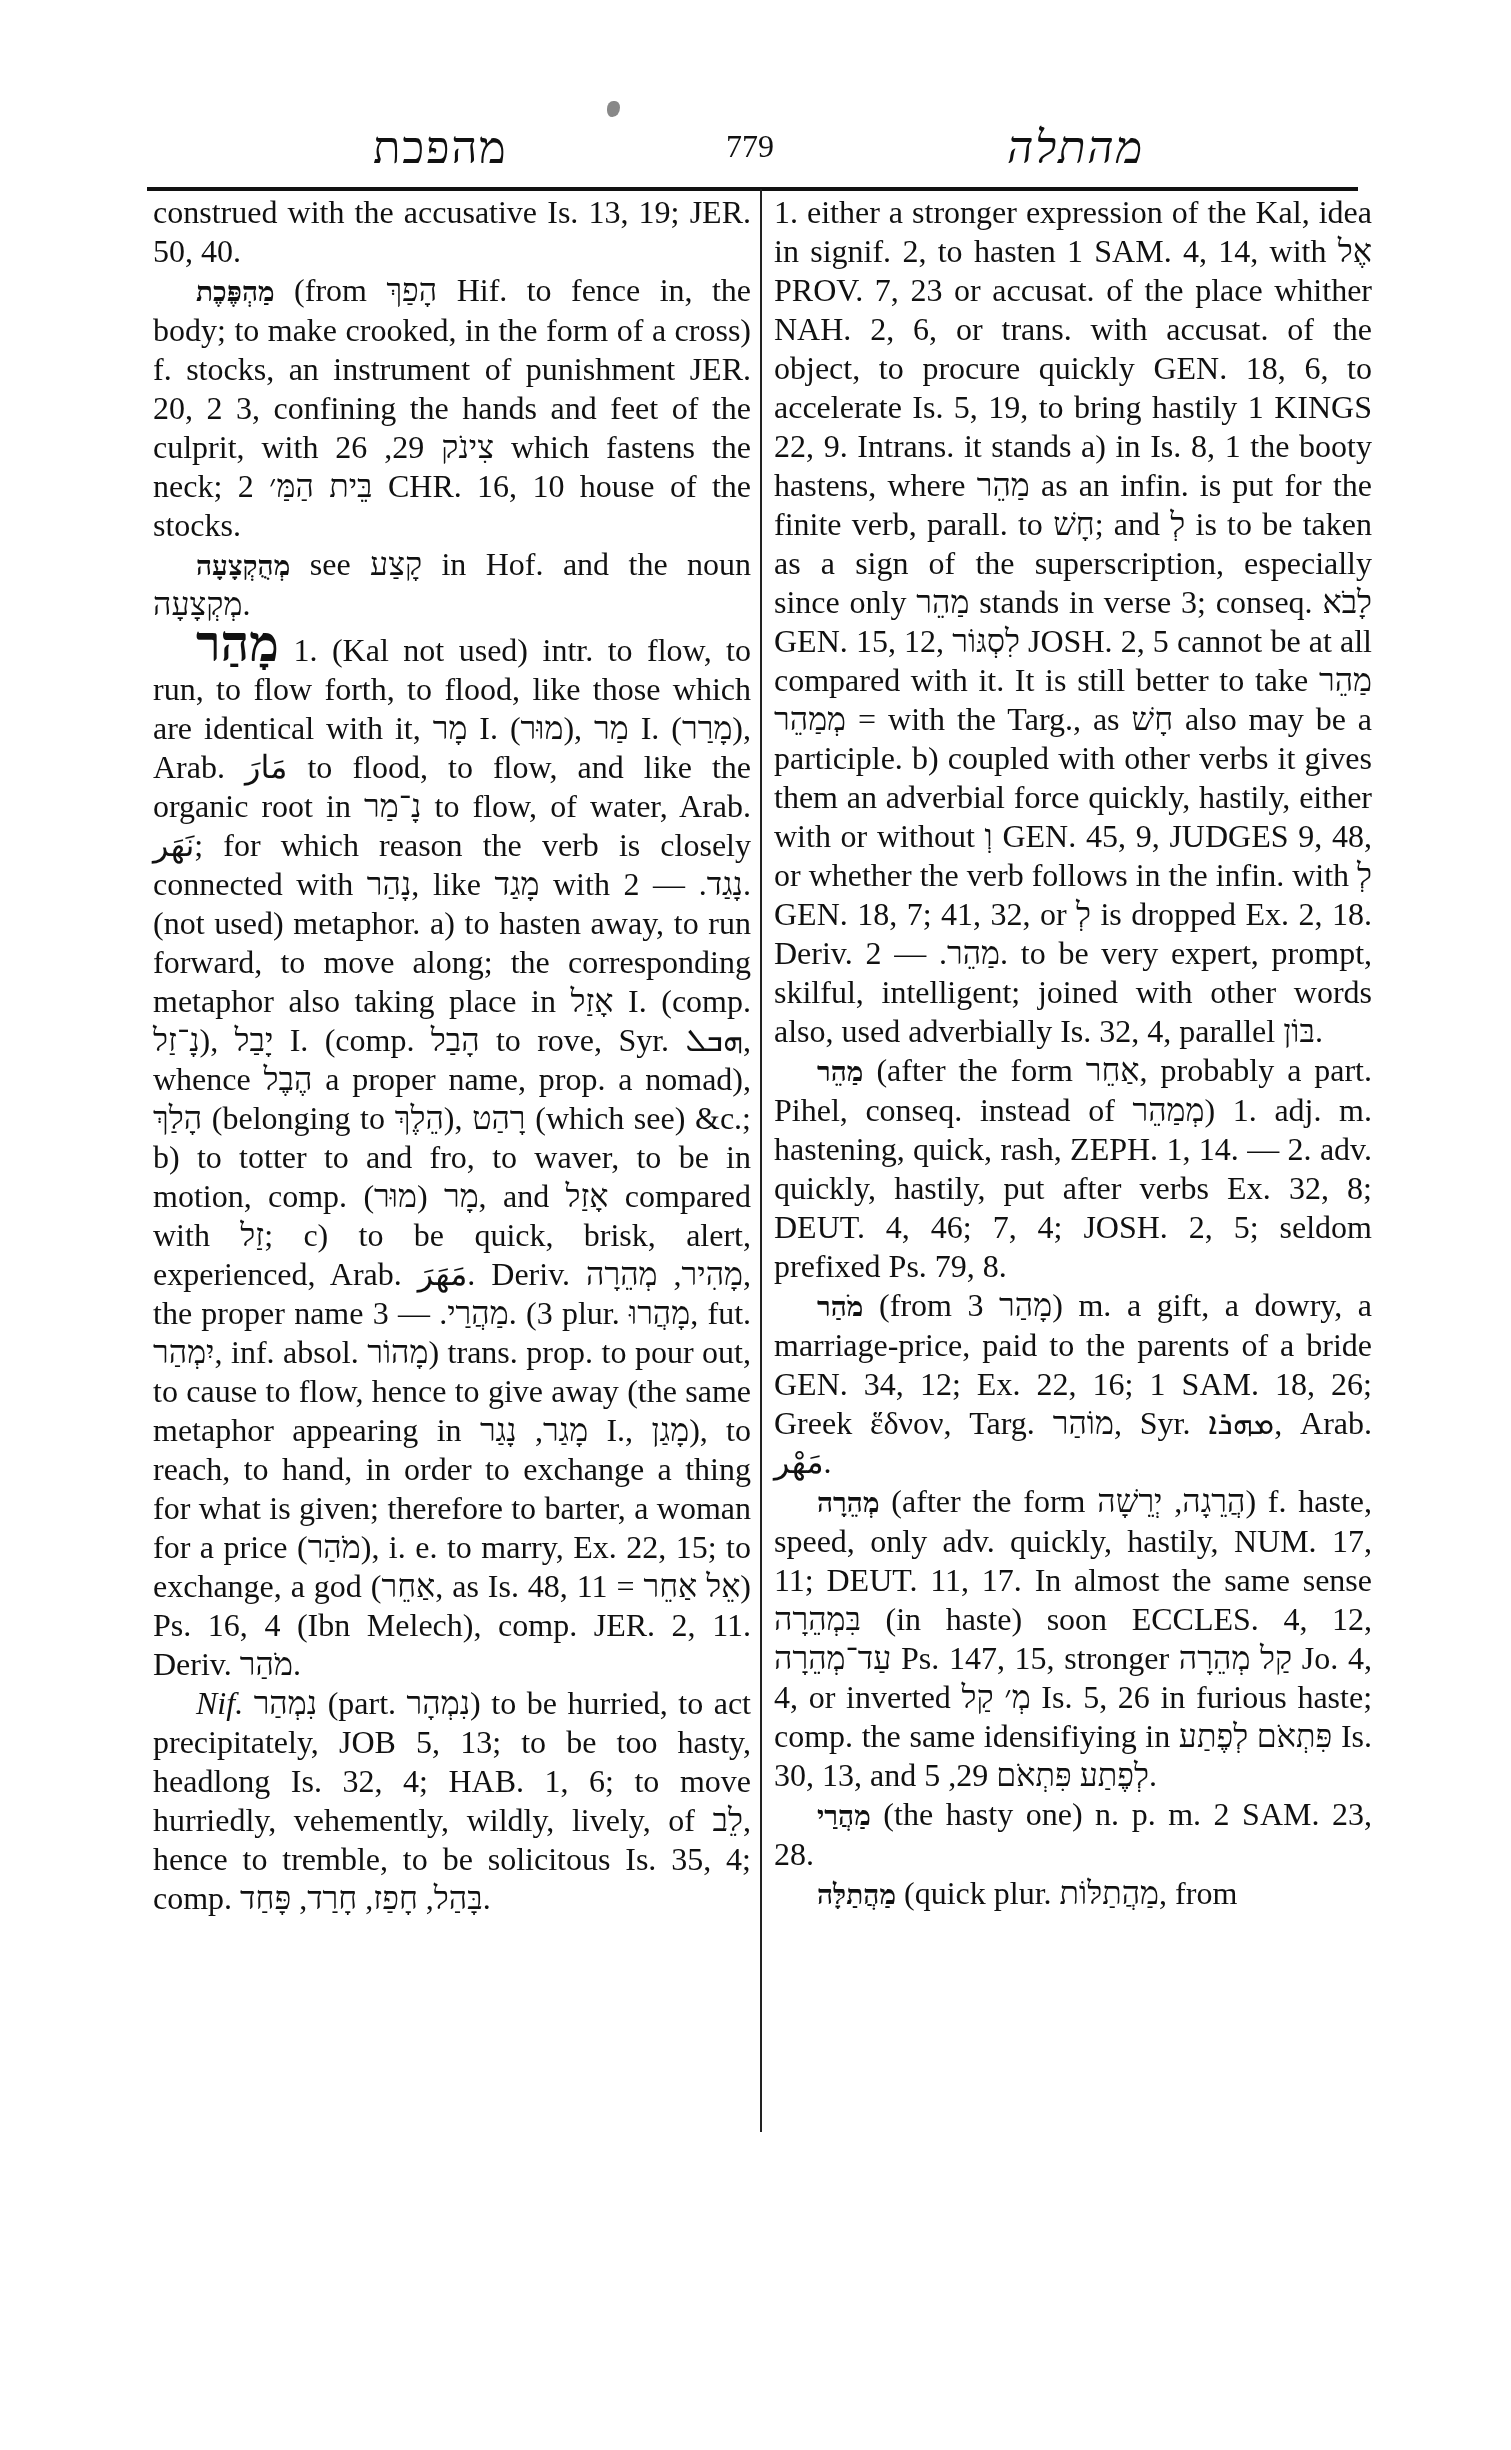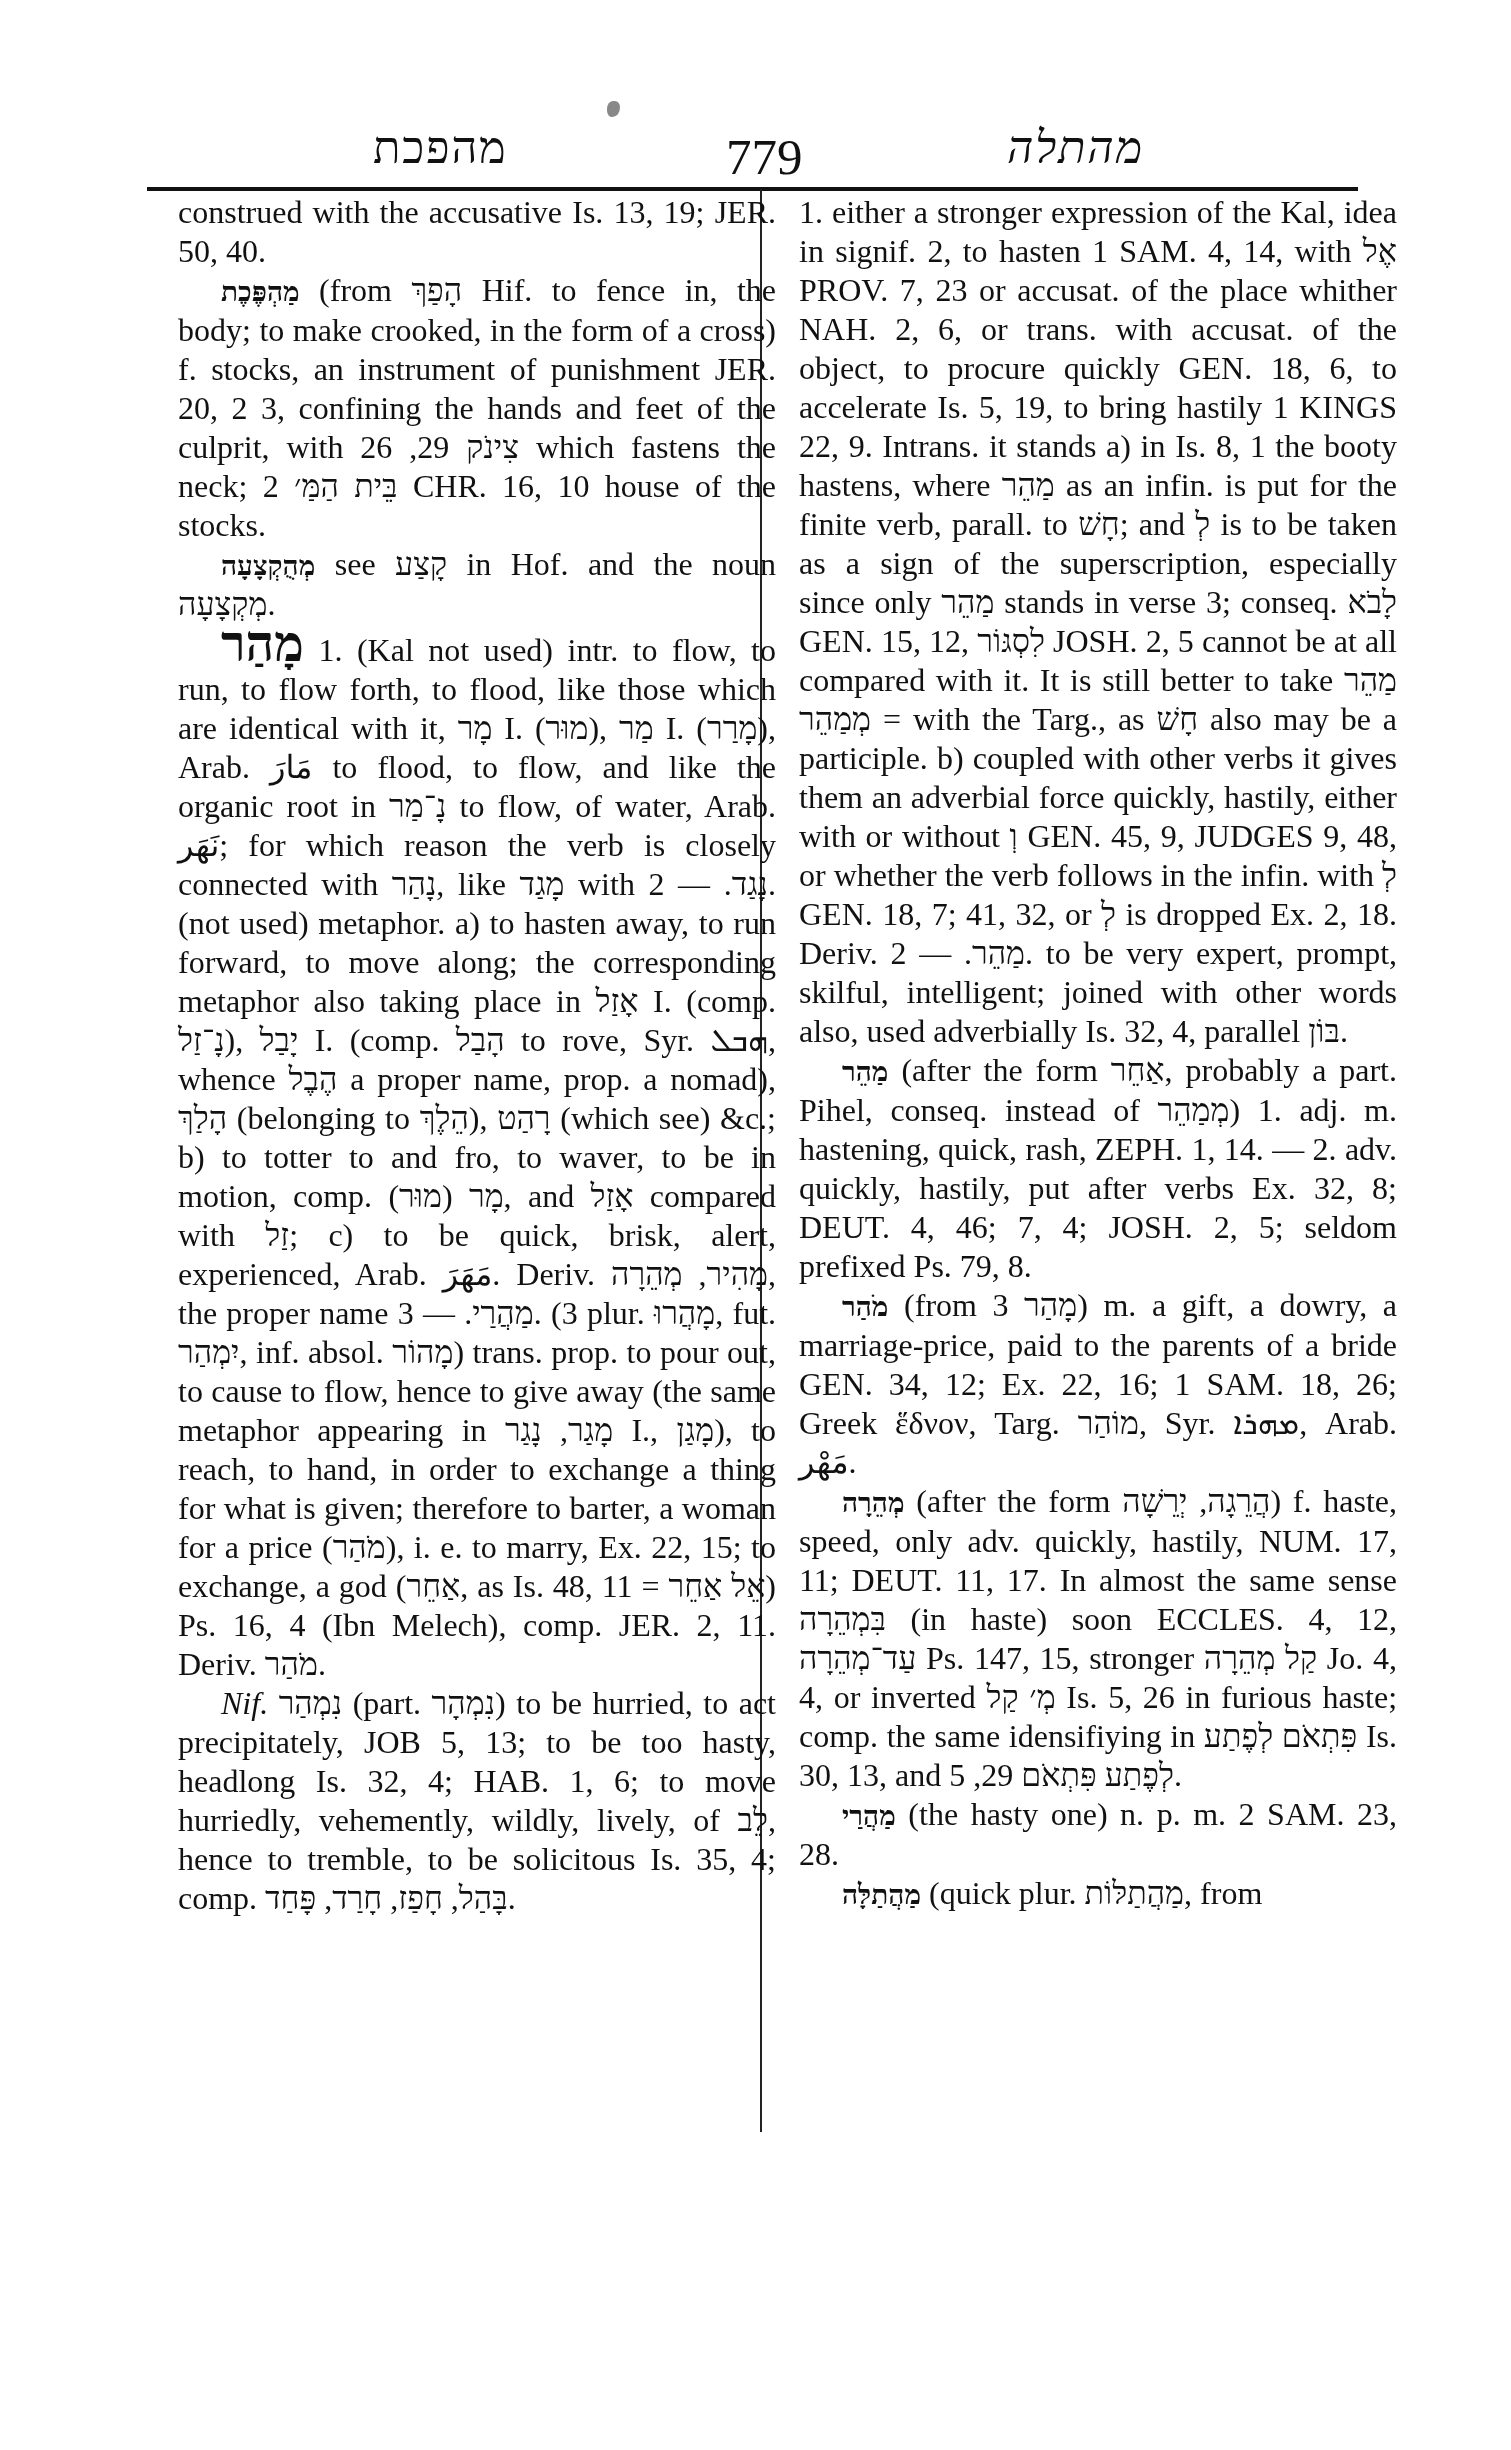--- a/index.html
+++ b/index.html
@@ -1,25 +1,25 @@
 <!DOCTYPE html>
 <html style="font-size:14.4px"><head>
 <meta charset="utf-8">
 <style>
   html, body { margin: 0; padding: 0; background: #ffffff; }
   body { width: 1512px; height: 2450px; position: relative; overflow: hidden; color: #111; }
   .page { position: absolute; left: 0; top: 0; width: 1512px; height: 2150px; }
   .header { position: absolute; top: 112px; left: 148px; width: 1214px; height: 63px; }
   .hdr-left { position: absolute; left: 225px; top: 9px; font-family: "DejaVu Serif", serif; font-size: 45px; direction: rtl; letter-spacing: 1.8px; }
-  .hdr-num { position: absolute; left: 578px; top: 16px; font-family: "Liberation Serif", serif; font-size: 51px; }
+  .hdr-num { position: absolute; left: 578px; top: 16px; font-family: "Liberation Serif", serif; font-size: 32px; }
   .hdr-right { position: absolute; left: 859px; top: 9px; font-family: "DejaVu Serif", serif; font-size: 45px; direction: rtl; letter-spacing: 1.8px; font-style: italic; }
   .smudge { position: absolute; left: 607px; top: 101px; width: 12.6px; height: 16px; background: #555; border-radius: 50% 40% 60% 40%; opacity: .7; }
   .rule { position: absolute; top: 187px; left: 147px; width: 1211px; height: 3.6px; background: #111; }
   .divider { position: absolute; top: 189px; left: 760px; width: 1.8px; height: 1943px; background: #222; }
-  .col { position: absolute; top: 193px; width: 598px; font-family: "Liberation Serif", serif; font-size: 32px; line-height: 39px; text-align: justify; margin-left: 25px; }
+  .col { position: absolute; top: 193px; width: 598px; font-family: "Liberation Serif", serif; font-size: 32px; line-height: 39px; text-align: justify; }
   .col.left { left: 153px; }
   .col.right { left: 774px; }
   .col p { margin: 0; }
   .col p.entry { text-indent: 43px; }
   .lemma { font-family: "DejaVu Serif", serif; font-size: 28px; font-weight: bold; direction: rtl; unicode-bidi: isolate; }
   .lemma.big { font-size: 50px; }
   i { }
 </style>
 </head>
 <body>

